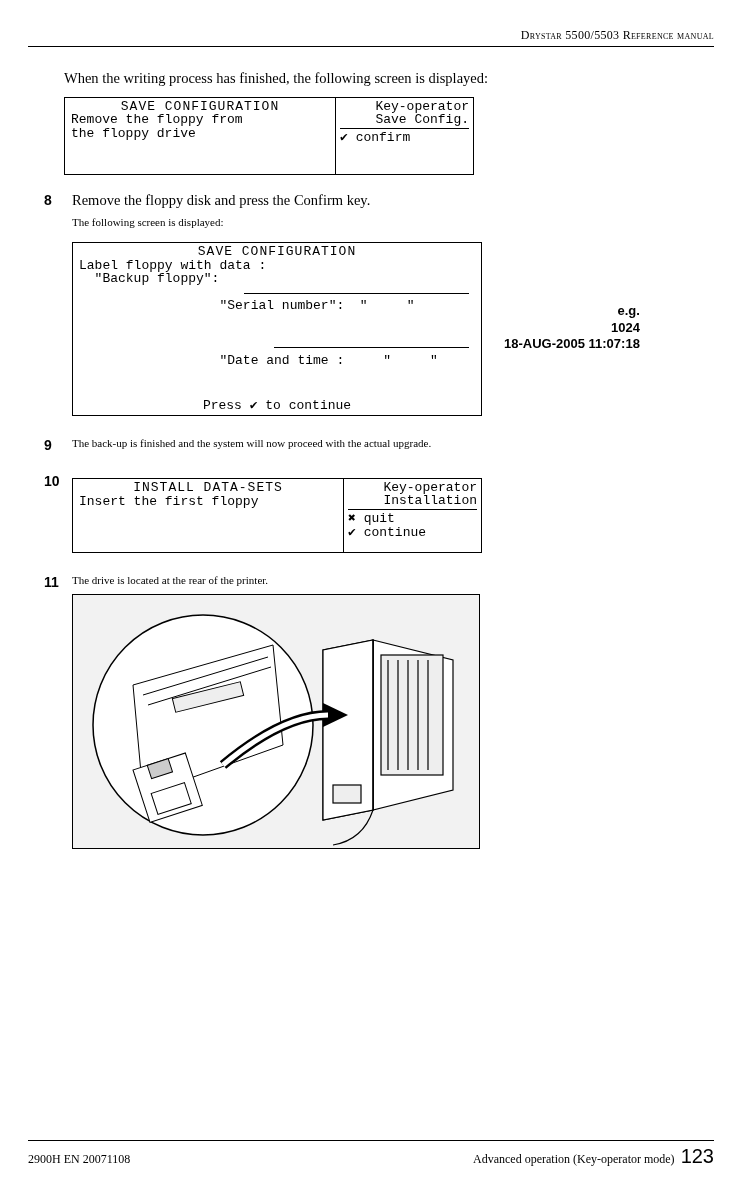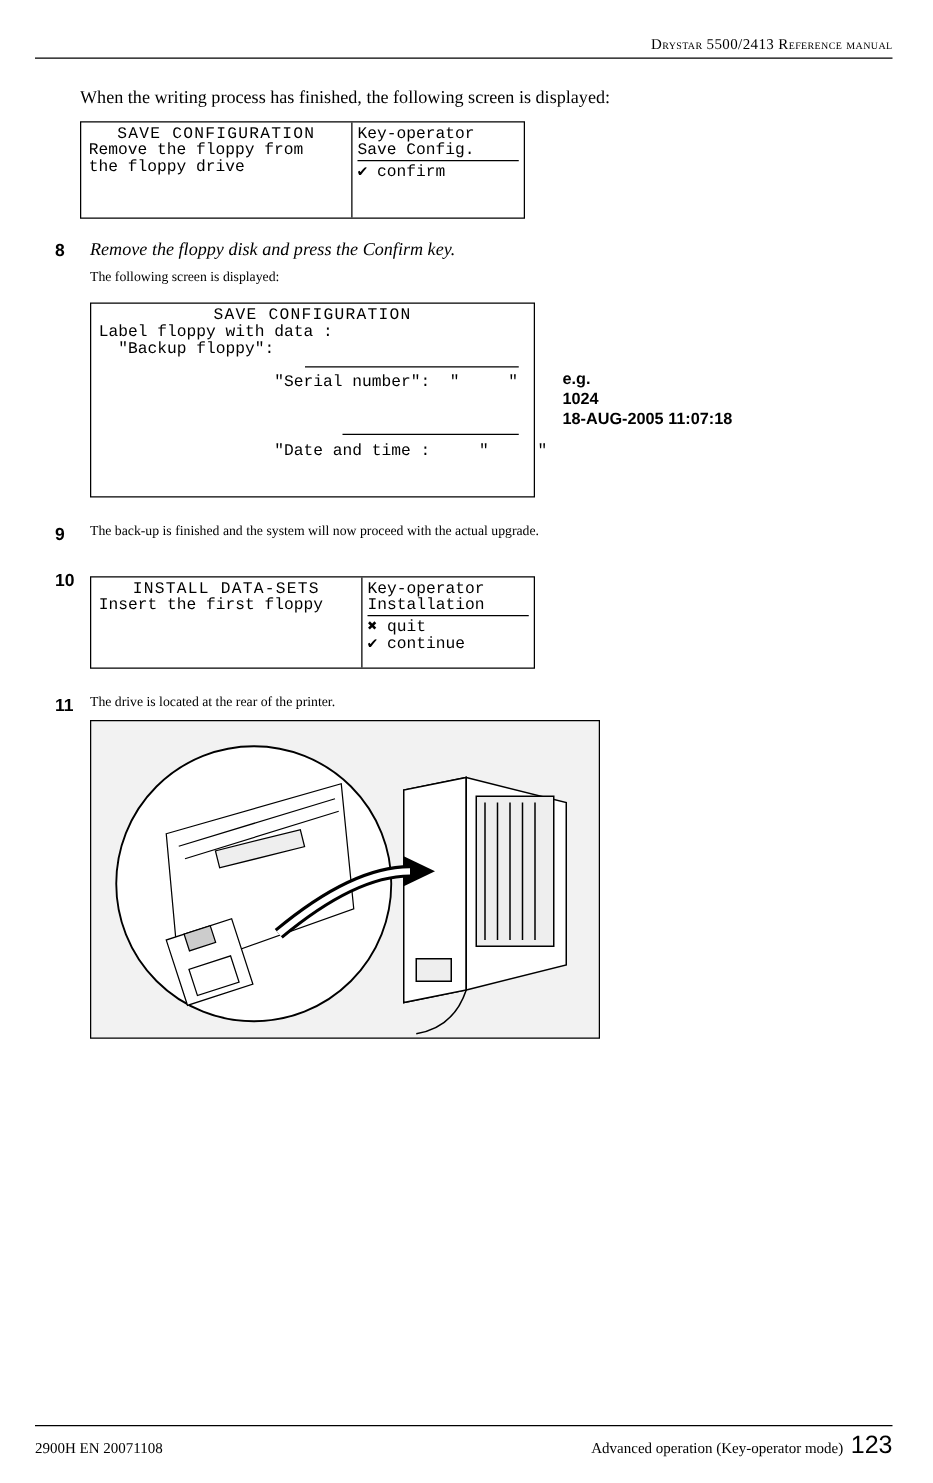--- a/index.html
+++ b/index.html
@@ -45,21 +45,20 @@
     flex-shrink: 0;
     font-weight: bold;
     font-family: Arial, sans-serif;
     font-size: 14px;
   }
   .step-body {
     flex: 1;
   }
   .step-title {
     margin-bottom: 4px;
-    font-style: italic;
   }
   .step-sub {
     font-size: 11px;
     margin-bottom: 6px;
   }
   .lcd-box {
     border: 1.5px solid #000;
     width: 378px;
     margin-top: 6px;
     margin-bottom: 4px;
@@ -77,43 +76,44 @@
   }
   .lcd-right {
     border-left: 1.5px solid #000;
     width: 138px;
     padding: 2px 4px;
   }
   .lcd-right-top {
     border-bottom: 1.5px solid #000;
     padding-bottom: 2px;
     margin-bottom: 2px;
-    text-align: left;
+    text-align: right;
     white-space: pre;
     line-height: 1.0;
   }
   .lcd-title {
     letter-spacing: 1px;
     font-weight: normal;
   }
   .lcd-center {
     text-align: center;
   }
   .lcd-sym { font-weight: bold; }
   .lcd-full {
     padding: 2px 6px 2px 6px;
   }
-  .lcd-wide { width: 356px; }
+  .lcd-wide { width: 410px; }
   .pre { white-space: pre; }
   .side-note {
     font-family: Arial, sans-serif;
     font-weight: bold;
     font-size: 13px;
     line-height: 1.25;
     white-space: pre;
+    text-align: right;
   }
   .row-with-note {
     display: flex;
     align-items: center;
     gap: 22px;
   }
   .illus-box {
     border: 1.5px solid #000;
     width: 408px;
     height: 255px;
@@ -142,21 +142,21 @@
     font-family: Arial, sans-serif;
   }
   svg { display: block; }
 </style>
 </head>
 <body>
 
 <div class="page">
 
   <div class="header">
-    <span>Drystar 5500/2413 Reference manual</span>
+    <span>Drystar 5500/5503 Reference manual</span>
   </div>
 
   <div class="content">
 
     <div class="intro">When the writing process has finished, the following screen is displayed:</div>
 
     <div style="margin-left:20px;">
       <div class="lcd-box lcd-wide">
         <div class="lcd-row">
           <div class="lcd-left">
@@ -190,20 +190,21 @@
               <div class="pre">Label floppy with data :</div>
               <div class="pre">  "Backup floppy":</div>
               <div class="pre" style="position:relative;">
                 <span>  "Serial number":  "     "</span>
                 <span style="position:absolute; left:165px; right:6px; top:7px; border-top:1px solid #000;"></span>
               </div>
               <div class="pre" style="position:relative;">
                 <span>  "Date and time :     "     "</span>
                 <span style="position:absolute; left:195px; right:6px; top:7px; border-top:1px solid #000;"></span>
               </div>
+              <div class="lcd-center" style="margin-top:4px;">Press ✔ to continue</div>
             </div>
           </div>
           <div class="side-note">e.g.
 1024
 18-AUG-2005 11:07:18</div>
         </div>
       </div>
     </div>
 
     <div class="step">

